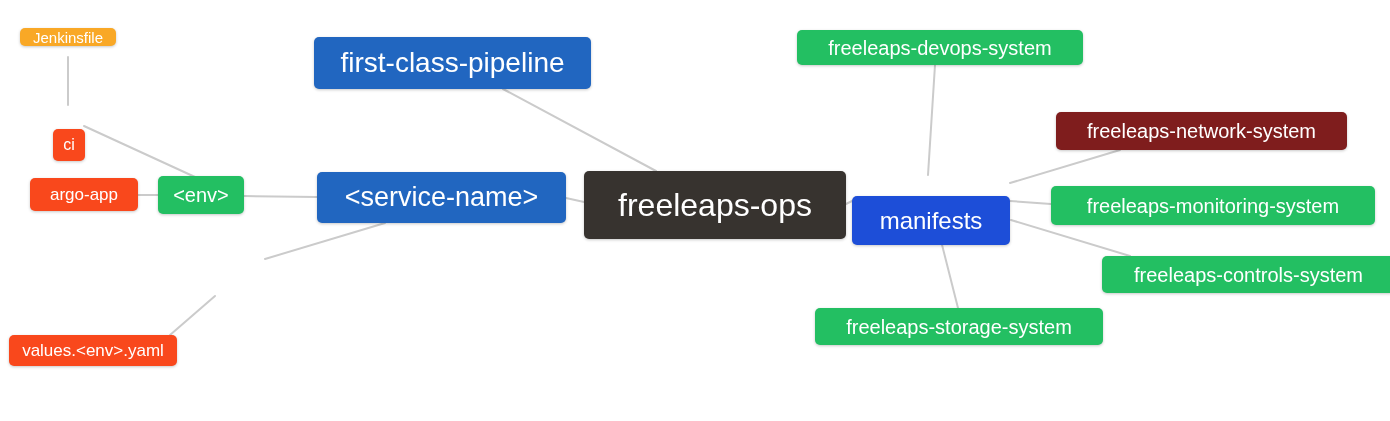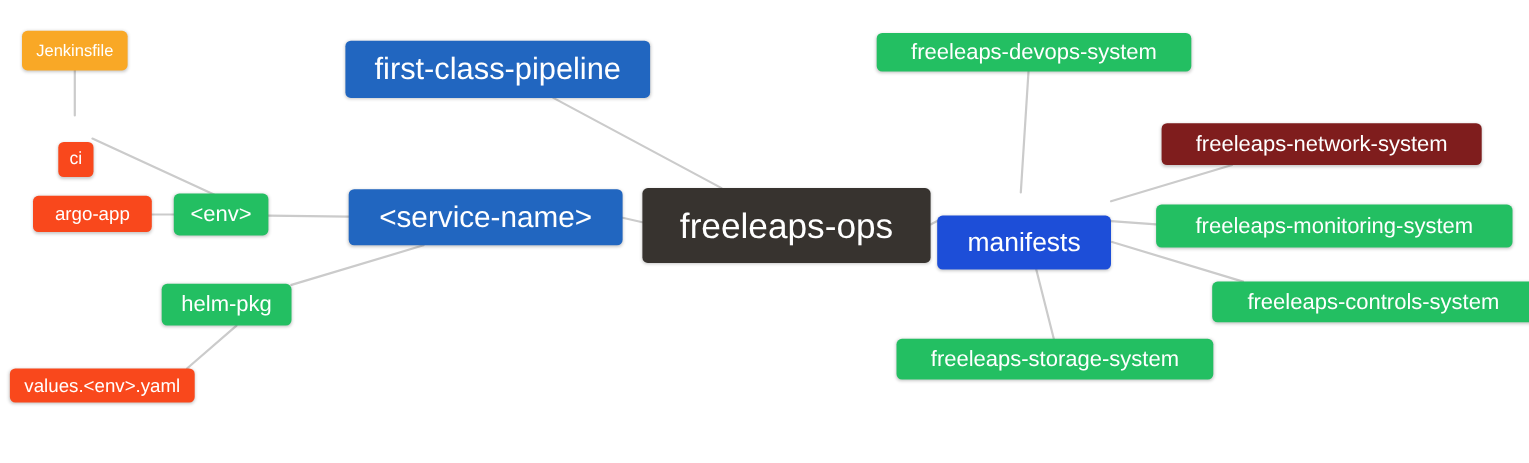--- a/index.html
+++ b/index.html
@@ -51,28 +51,27 @@
       <line x1="385" y1="223" x2="265" y2="259" stroke="#CBCBCB" stroke-width="2" stroke-linecap="round"></line>
       <line x1="215" y1="296" x2="170" y2="335" stroke="#CBCBCB" stroke-width="2" stroke-linecap="round"></line>
       <line x1="846" y1="204" x2="852" y2="201" stroke="#CBCBCB" stroke-width="2" stroke-linecap="round"></line>
       <line x1="935" y1="65" x2="928" y2="175" stroke="#CBCBCB" stroke-width="2" stroke-linecap="round"></line>
       <line x1="1010" y1="183" x2="1120" y2="150" stroke="#CBCBCB" stroke-width="2" stroke-linecap="round"></line>
       <line x1="1010" y1="201" x2="1051" y2="204" stroke="#CBCBCB" stroke-width="2" stroke-linecap="round"></line>
       <line x1="1011" y1="220" x2="1130" y2="256" stroke="#CBCBCB" stroke-width="2" stroke-linecap="round"></line>
       <line x1="937" y1="225" x2="958" y2="308" stroke="#CBCBCB" stroke-width="2" stroke-linecap="round"></line>
     </svg>
 
-<div class="node" style="left: 20px; top: 28px; width: 96px; height: 36px; font-size: 15px; background: rgb(249, 168, 38); color: rgb(255, 255, 255);">Jenkinsfile</div>
+<div class="node" style="left: 20px; top: 28px; width: 96px; height: 18px; font-size: 15px; background: rgb(249, 168, 38); color: rgb(255, 255, 255);">Jenkinsfile</div>
     <div class="node" style="left: 53px; top: 105px; width: 32px; height: 32px; font-size: 16px; background: rgb(249, 72, 28); color: rgb(255, 255, 255); margin-top: 24px;">ci</div>
     <div class="node" style="left: 30px; top: 178px; width: 108px; height: 33px; font-size: 17px; background: rgb(249, 72, 28); color: rgb(255, 255, 255);">argo-app</div>
     <div class="node" style="left: 158px; top: 176px; width: 86px; height: 38px; font-size: 20px; background: rgb(35, 191, 98); color: rgb(255, 255, 255);">&lt;env&gt;</div>
     <div class="node" style="left: 314px; top: 37px; width: 277px; height: 52px; font-size: 28px; background: rgb(33, 102, 192); color: rgb(255, 255, 255);">first-class-pipeline</div>
     <div class="node" style="left: 317px; top: 172px; width: 249px; height: 51px; font-size: 27px; background: rgb(33, 102, 192); color: rgb(255, 255, 255);">&lt;service-name&gt;</div>
     <div class="node" style="left: 584px; top: 171px; width: 262px; height: 68px; font-size: 32px; background: rgb(55, 51, 47); color: rgb(255, 255, 255);">freeleaps-ops</div>
     <div class="node" style="left: 852px; top: 175px; width: 158px; height: 49px; font-size: 24px; background: #1d4ed8; color: rgb(255, 255, 255); margin-top: 21px;">manifests</div>
     <div class="node" style="left: 797px; top: 30px; width: 286px; height: 35px; font-size: 20px; background: rgb(35, 191, 98); color: rgb(255, 255, 255);">freeleaps-devops-system</div>
     <div class="node" style="left: 1056px; top: 112px; width: 291px; height: 38px; font-size: 20px; background: #7f1d1d; color: rgb(255, 255, 255);">freeleaps-network-system</div>
     <div class="node" style="left: 1051px; top: 186px; width: 324px; height: 39px; font-size: 20px; background: rgb(35, 191, 98); color: rgb(255, 255, 255);">freeleaps-monitoring-system</div>
     <div class="node" style="left: 1062px; top: 256px; width: 293px; height: 37px; font-size: 20px; background: rgb(35, 191, 98); color: rgb(255, 255, 255); margin-left: 40px;">freeleaps-controls-system</div>
     <div class="node" style="left: 815px; top: 308px; width: 288px; height: 37px; font-size: 20px; background: rgb(35, 191, 98); color: rgb(255, 255, 255);">freeleaps-storage-system</div>
-    <div class="node" style="left: 147px; top: 258px; width: 118px; height: 38px; font-size: 20px; background: rgb(35, 191, 98); color: rgb(255, 255, 255);">helm-pkg</div>
     <div class="node" style="left: 9px; top: 335px; width: 168px; height: 31px; font-size: 17px; background: rgb(249, 72, 28); color: rgb(255, 255, 255);">values.&lt;env&gt;.yaml</div>
   </div>
 
 </body></html>

